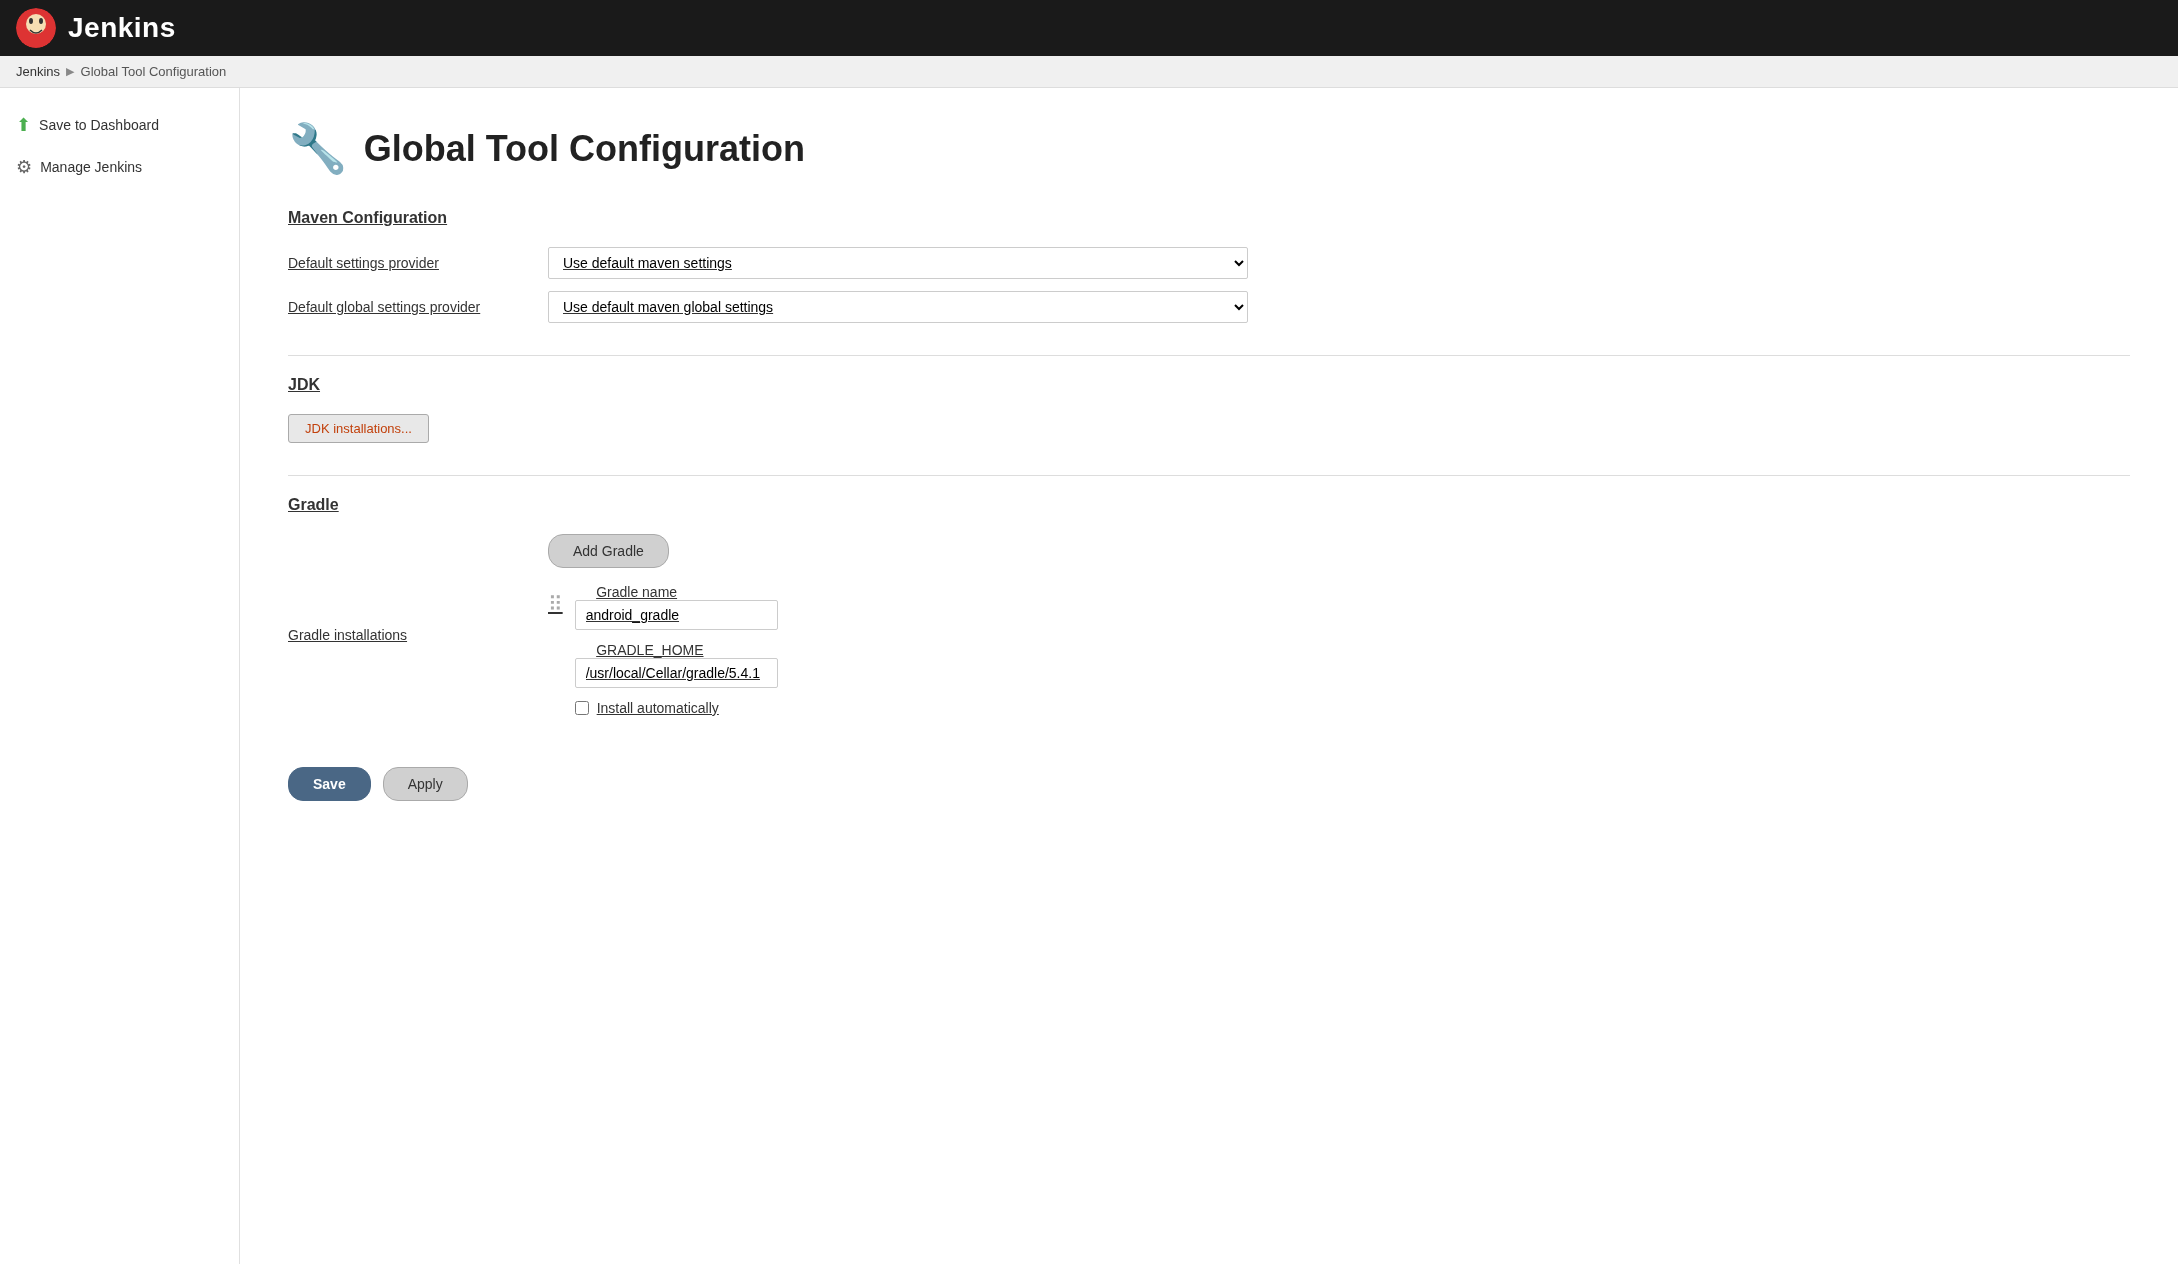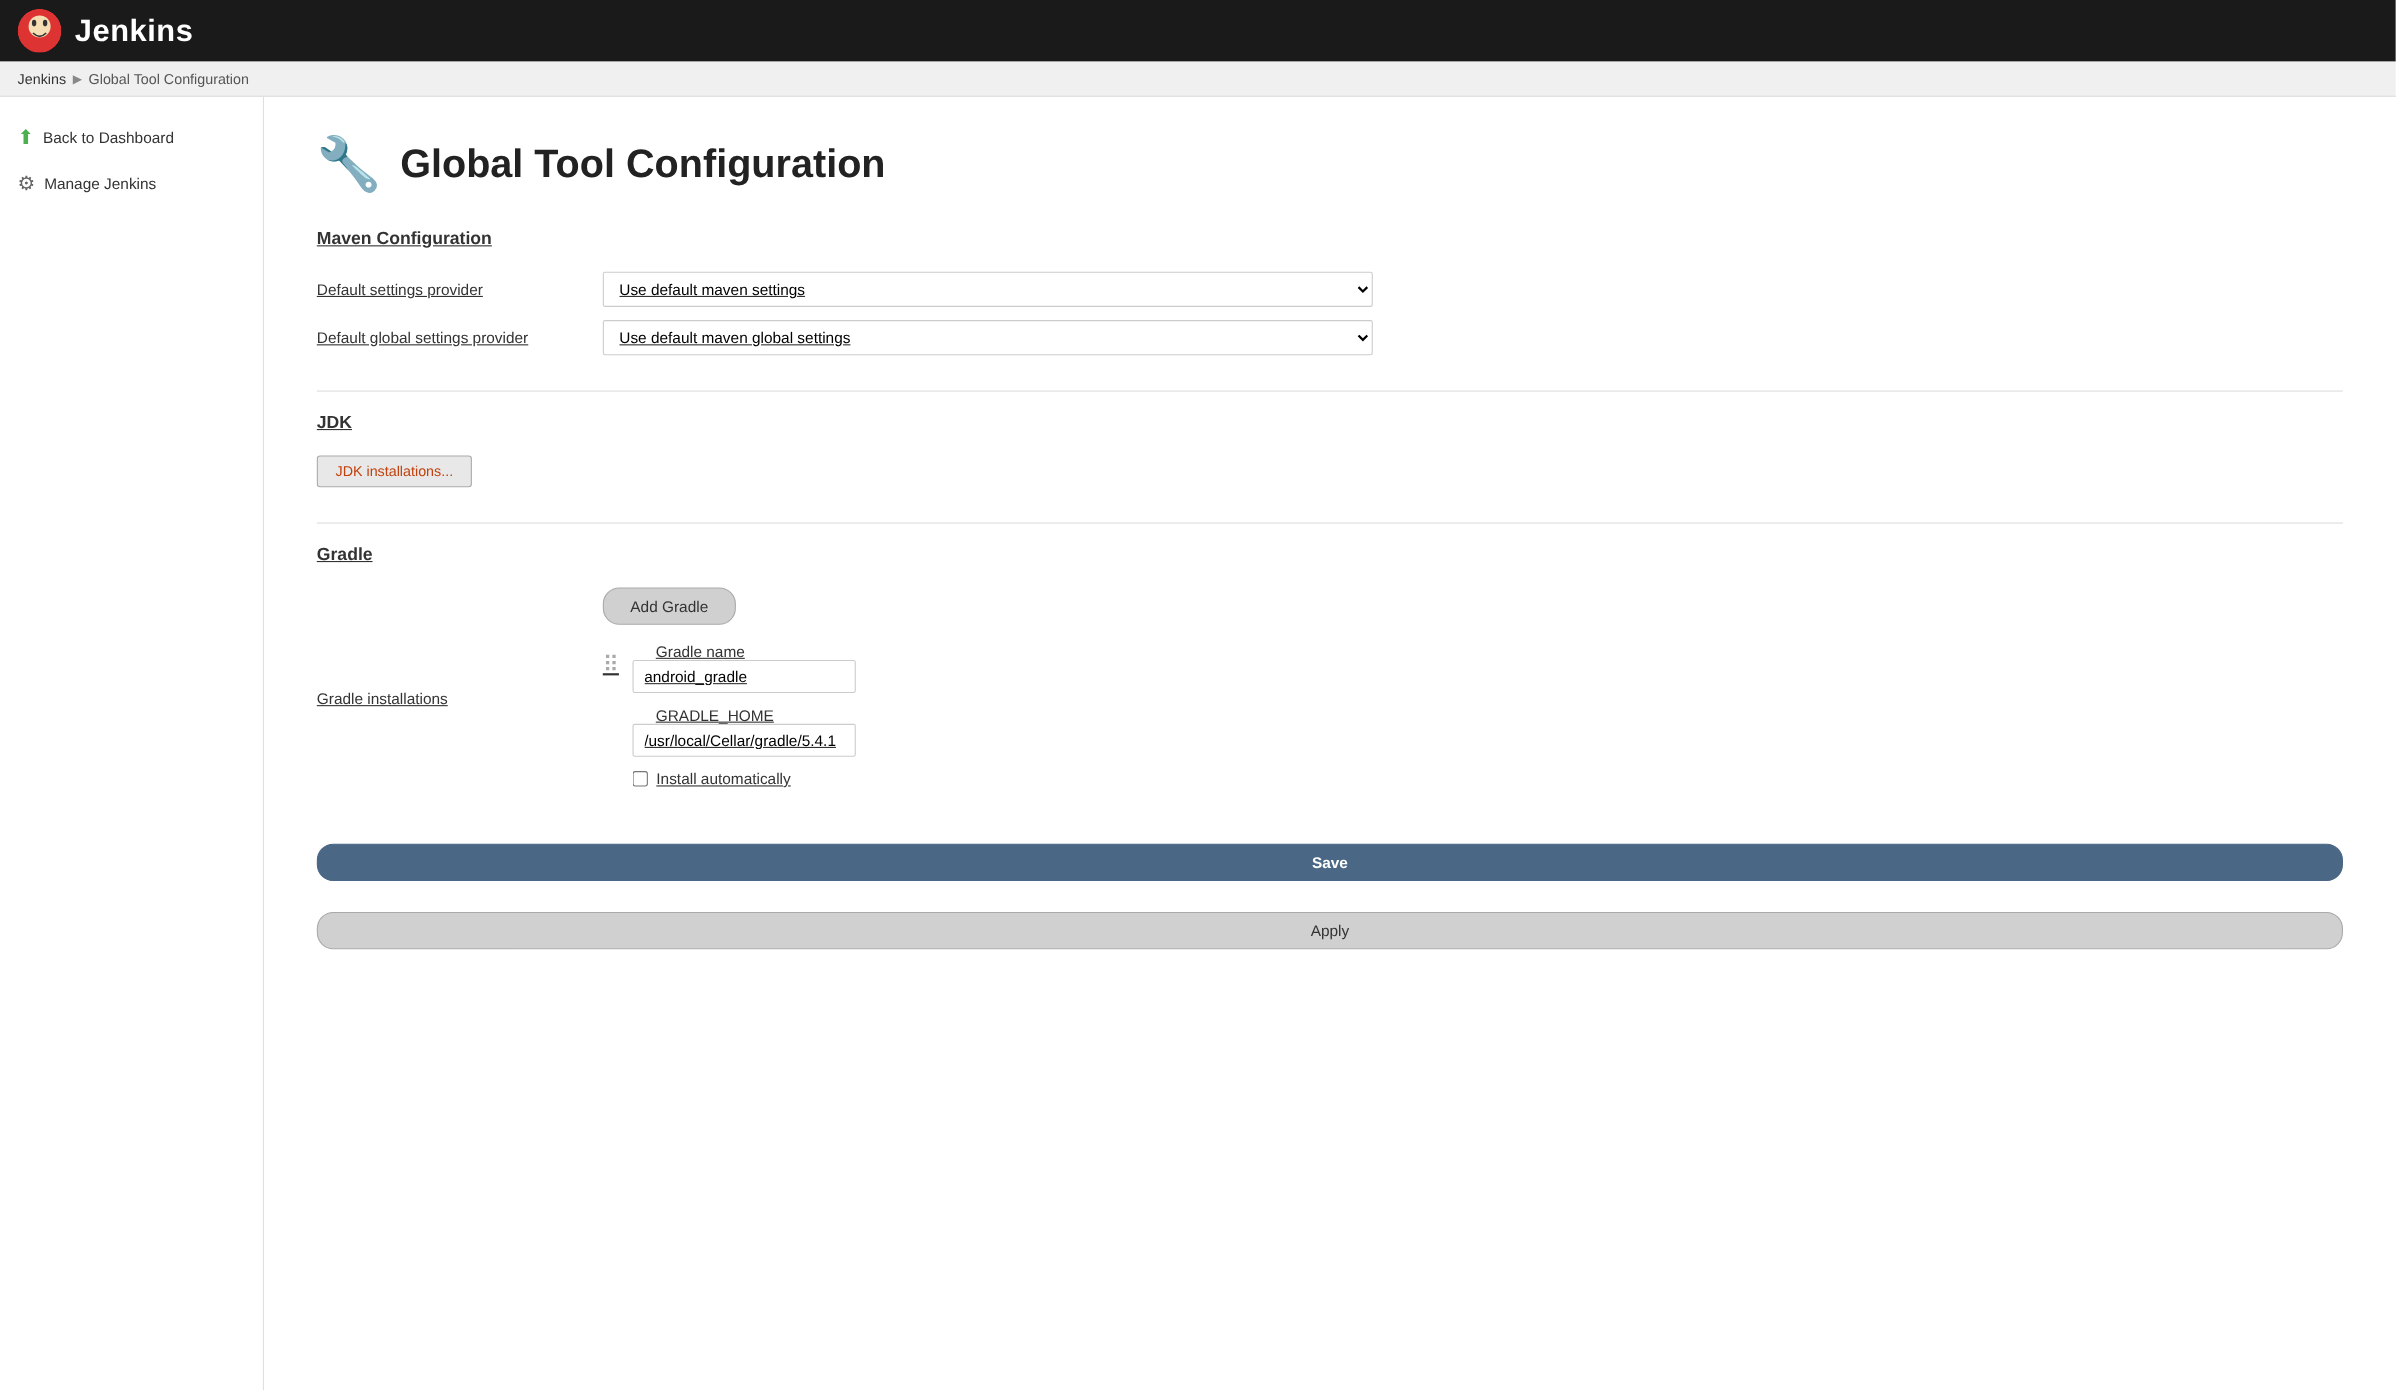--- a/index.html
+++ b/index.html
@@ -169,23 +169,22 @@
       color: #c2410c;
       border: 1px solid #aaa;
       padding: 6px 16px;
       font-size: 13px;
       border-radius: 3px;
       cursor: pointer;
     }
 
     .buttons-row {
       display: flex;
-      gap: 28px;
+      gap: 12px;
       margin-top: 24px;
-      flex-direction: column;
     }
 
     
     .gradle-installation-row {
       display: flex;
       align-items: flex-start;
       gap: 12px;
     }
     .gradle-drag-icon {
       font-size: 20px;
@@ -250,21 +249,21 @@
   <a href="#">Jenkins</a>
   <span class="sep">▶</span>
   <span>Global Tool Configuration</span>
 </div>
 
 <div id="layout">
 
   <nav id="sidebar">
     <a class="sidebar-item" href="#">
       <span class="sidebar-icon" style="color:#4caf50;">⬆</span>
-      <span class="sidebar-label">Back to Dashboard</span>
+      <span class="sidebar-label">Save to Dashboard</span>
     </a>
     <a class="sidebar-item" href="#">
       <span class="sidebar-icon" style="color:#666;">⚙</span>
       <span class="sidebar-label">Manage Jenkins</span>
     </a>
   </nav>
 
   <main id="main">
 
     <div class="page-header">

